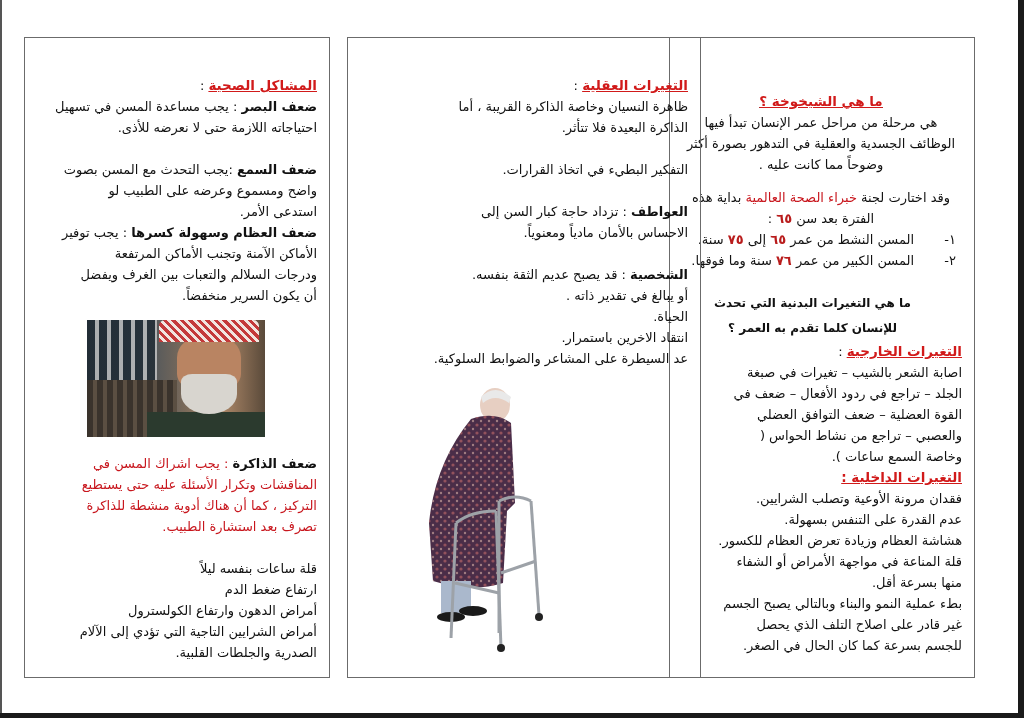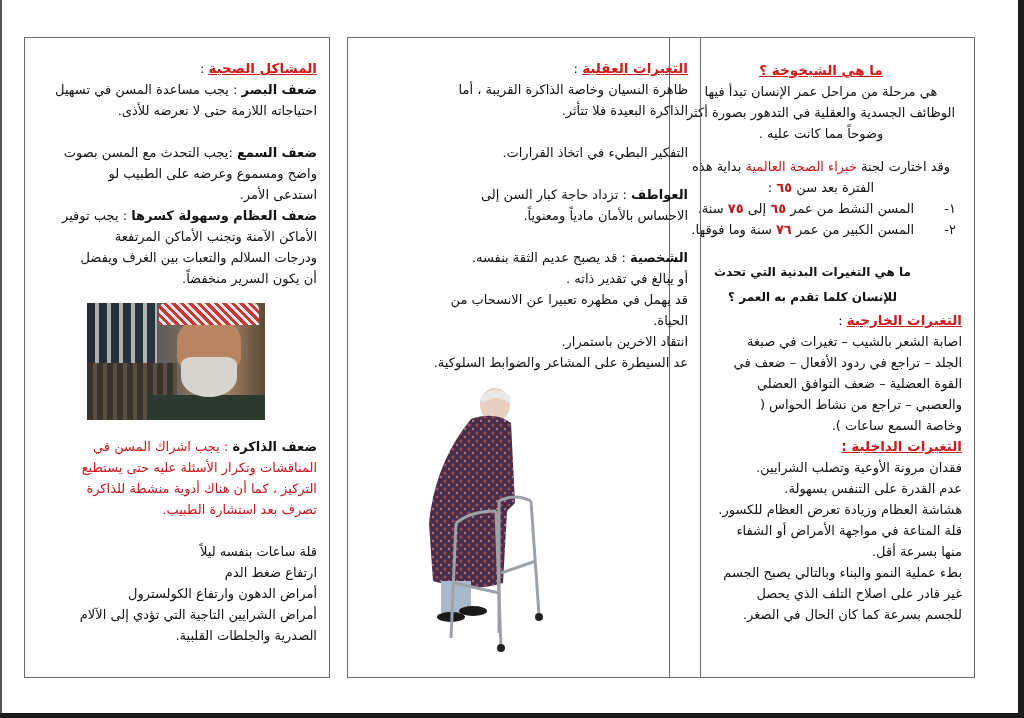--- a/index.html
+++ b/index.html
@@ -8,21 +8,21 @@
     background:#ffffff;
     font-family:"DejaVu Sans", sans-serif;
   }
   .page-edge-left { position:absolute; left:0; top:0; width:2px; height:713px; background:#555; }
   .page-edge-right { position:absolute; left:1018px; top:0; width:6px; height:718px; background:#1a1a1a; }
   .page-edge-bottom { position:absolute; left:0; top:713px; width:1024px; height:5px; background:#1a1a1a; }
   .panel {
     position:absolute; top:37px; height:641px;
     border:1px solid #6b6b6b; box-sizing:border-box;
     direction:rtl; text-align:right;
-    padding:20px 12px 0 10px;
+    padding:37px 12px 0 10px;
     color:#111;
     font-size:13px; line-height:21px;
   }
   #panel-left { left:24px; width:306px; }
   #panel-mid { left:347px; width:354px; }
   #panel-right { left:669px; width:306px; }
 
   .h-red { color:#d11a1a; font-weight:bold; text-decoration:underline; font-size:13.5px; }
   .red { color:#c8161d; }
   .red-num { color:#b91c1c; font-weight:bold; }
@@ -53,21 +53,21 @@
   }
 </style>
 </head>
 <body>
 
 <div class="page-edge-left"></div>
 <div class="page-edge-right"></div>
 <div class="page-edge-bottom"></div>
 
 <div class="panel" id="panel-right">
-  <div class="center" style="margin-top:2px;text-decoration:underline;">
+  <div class="center" style="margin-top:16px;text-decoration:underline;">
     <span class="h-red">ما هي الشيخوخة ؟</span>
   </div>
   <p class="p center">هي مرحلة من مراحل عمر الإنسان تبدأ فيها</p>
   <p class="p center">الوظائف الجسدية والعقلية في التدهور بصورة أكثر</p>
   <p class="p center">وضوحاً مما كانت عليه .</p>
   <div class="gap" style="height:12px"></div>
   <p class="p center">
     <span>وقد اختارت لجنة </span><span class="red">خبراء الصحة العالمية</span><span> بداية هذه</span>
   </p>
   <p class="p center">
@@ -106,21 +106,20 @@
   <p class="p">ظاهرة النسيان وخاصة الذاكرة القريبة ، أما</p>
   <p class="p">الذاكرة البعيدة فلا تتأثر.</p>
   <div class="gap"></div>
   <p class="p">التفكير البطيء في اتخاذ القرارات.</p>
   <div class="gap"></div>
   <p class="p"><span class="bold">العواطف</span><span> : تزداد حاجة كبار السن إلى</span></p>
   <p class="p">الاحساس بالأمان مادياً ومعنوياً.</p>
   <div class="gap"></div>
   <p class="p"><span class="bold">الشخصية</span><span> : قد يصبح عديم الثقة بنفسه.</span></p>
   <p class="p">أو يبالغ في تقدير ذاته .</p>
-  <p class="p">قد يهمل في مظهره تعبيرا عن الانسحاب من</p>
   <p class="p">الحياة.</p>
   <p class="p">انتقاد الاخرين باستمرار.</p>
   <p class="p">عد السيطرة على المشاعر والضوابط السلوكية.</p>
 
   <svg class="photo-walker" viewBox="0 0 150 270" xmlns="http://www.w3.org/2000/svg">
     <ellipse cx="84" cy="22" rx="15" ry="17" fill="#e7cfc2"></ellipse>
     <path d="M70 14 Q84 0 100 14 L98 20 Q84 10 72 20 Z" fill="#e9e9e9"></path>
     <path d="M60 36 Q84 28 100 40 L104 120 L96 128 L92 200 Q60 210 22 198 L18 140 Q24 80 60 36 Z" fill="#4a2d48"></path>
     <path d="M60 36 Q84 28 100 40 L104 120 L96 128 L92 200 Q60 210 22 198 L18 140 Q24 80 60 36 Z" fill="url(#floral)" opacity="0.6"></path>
     <defs>

